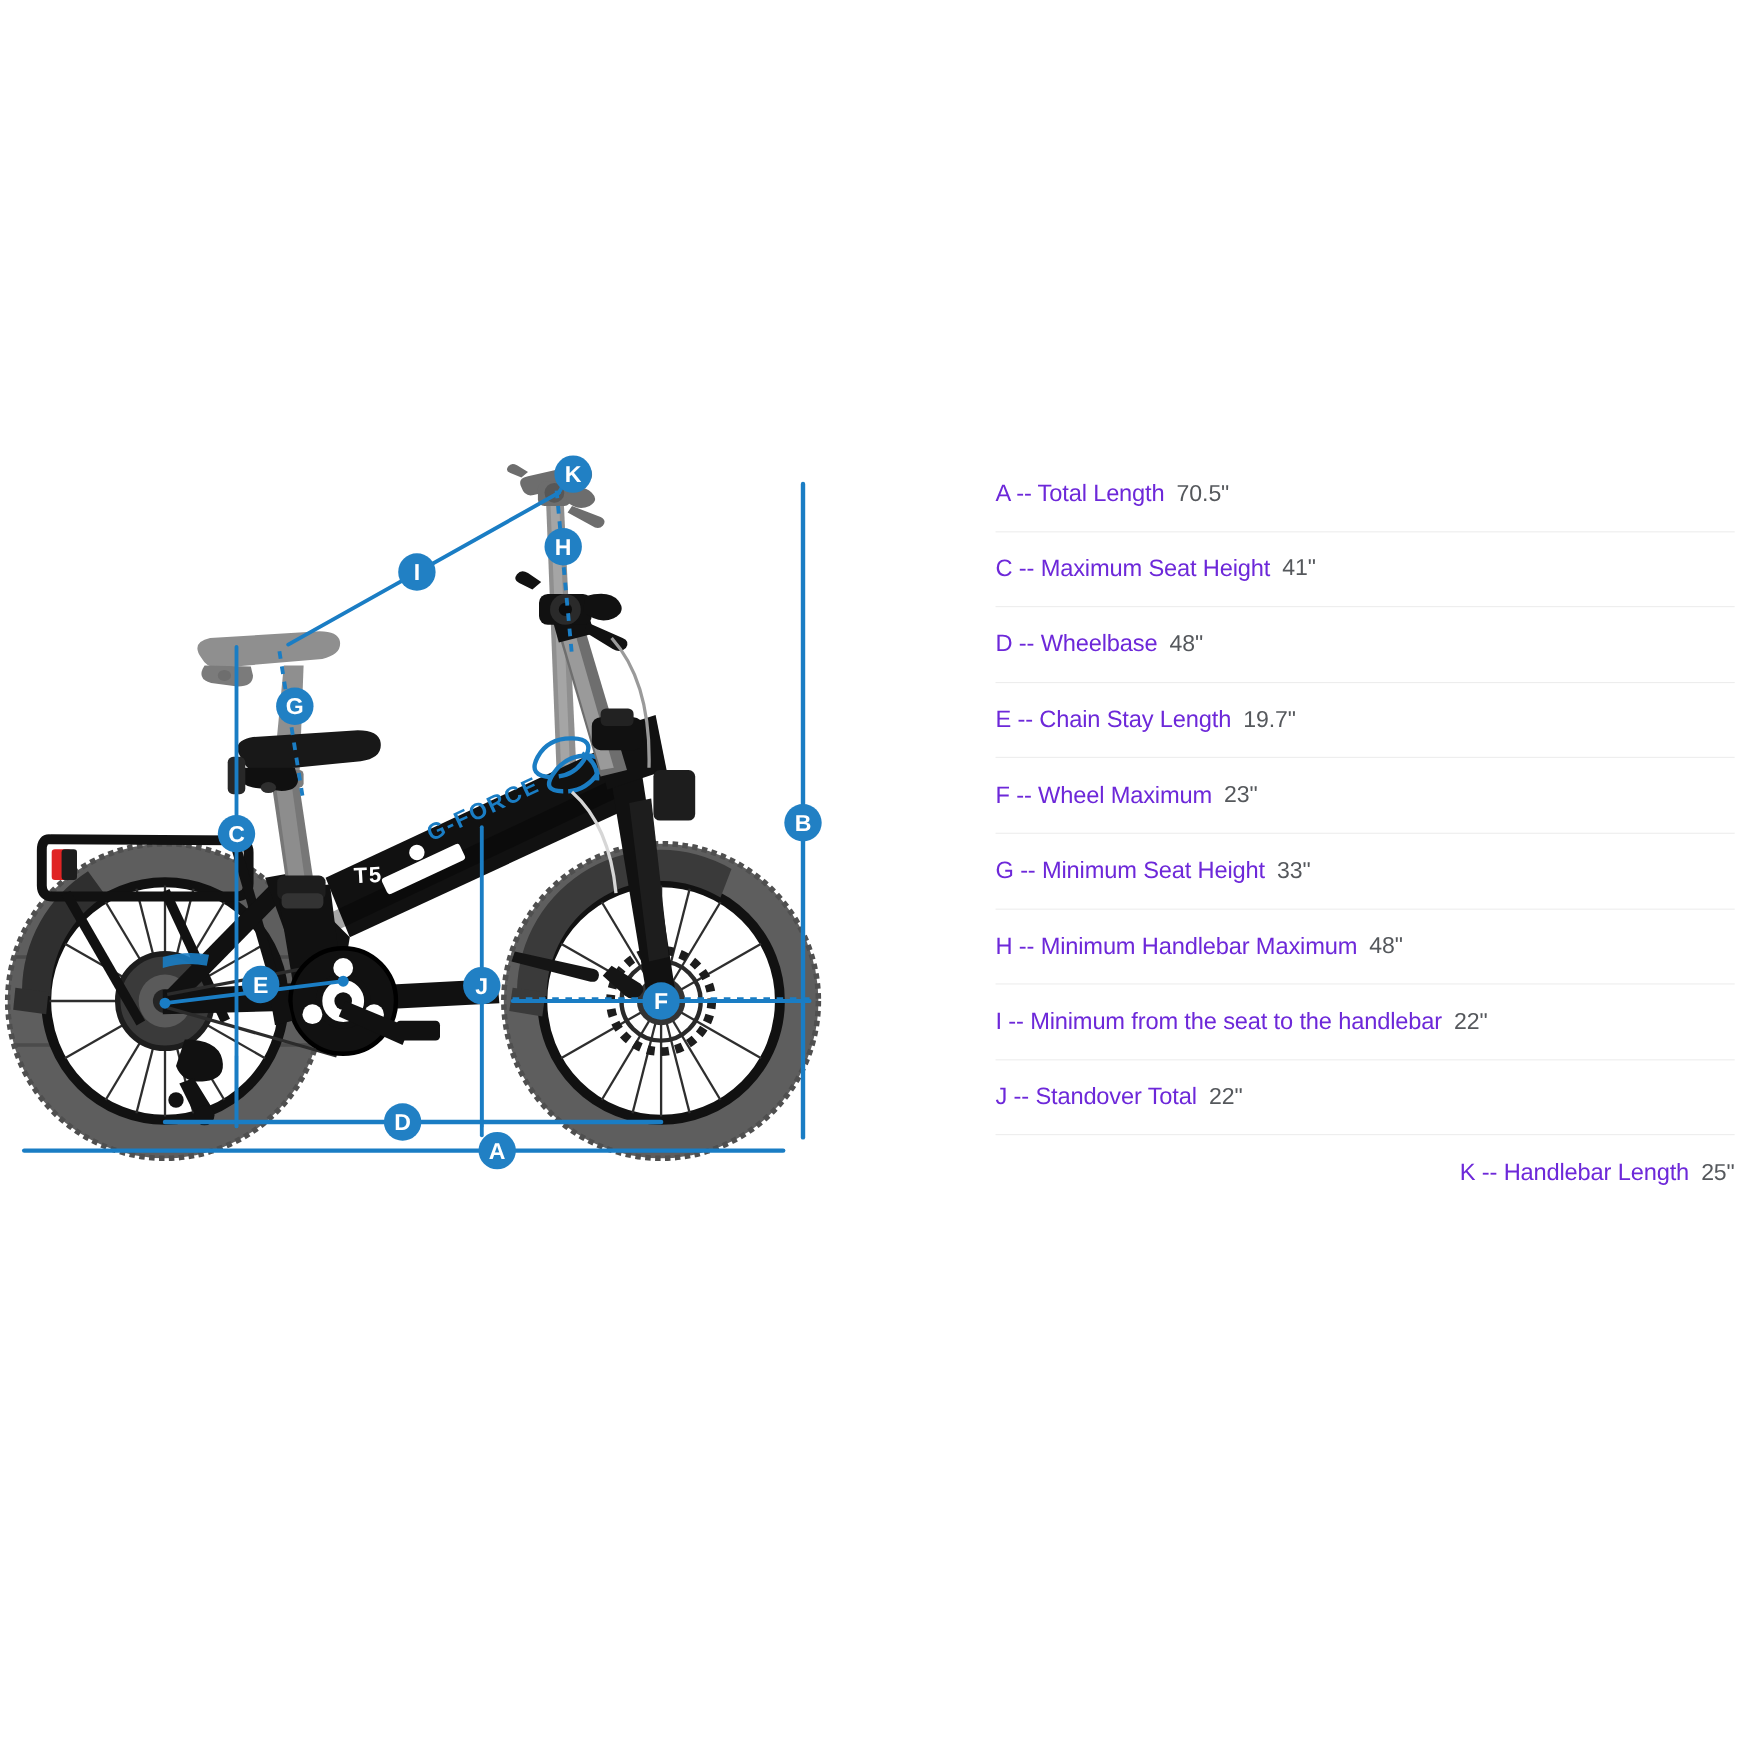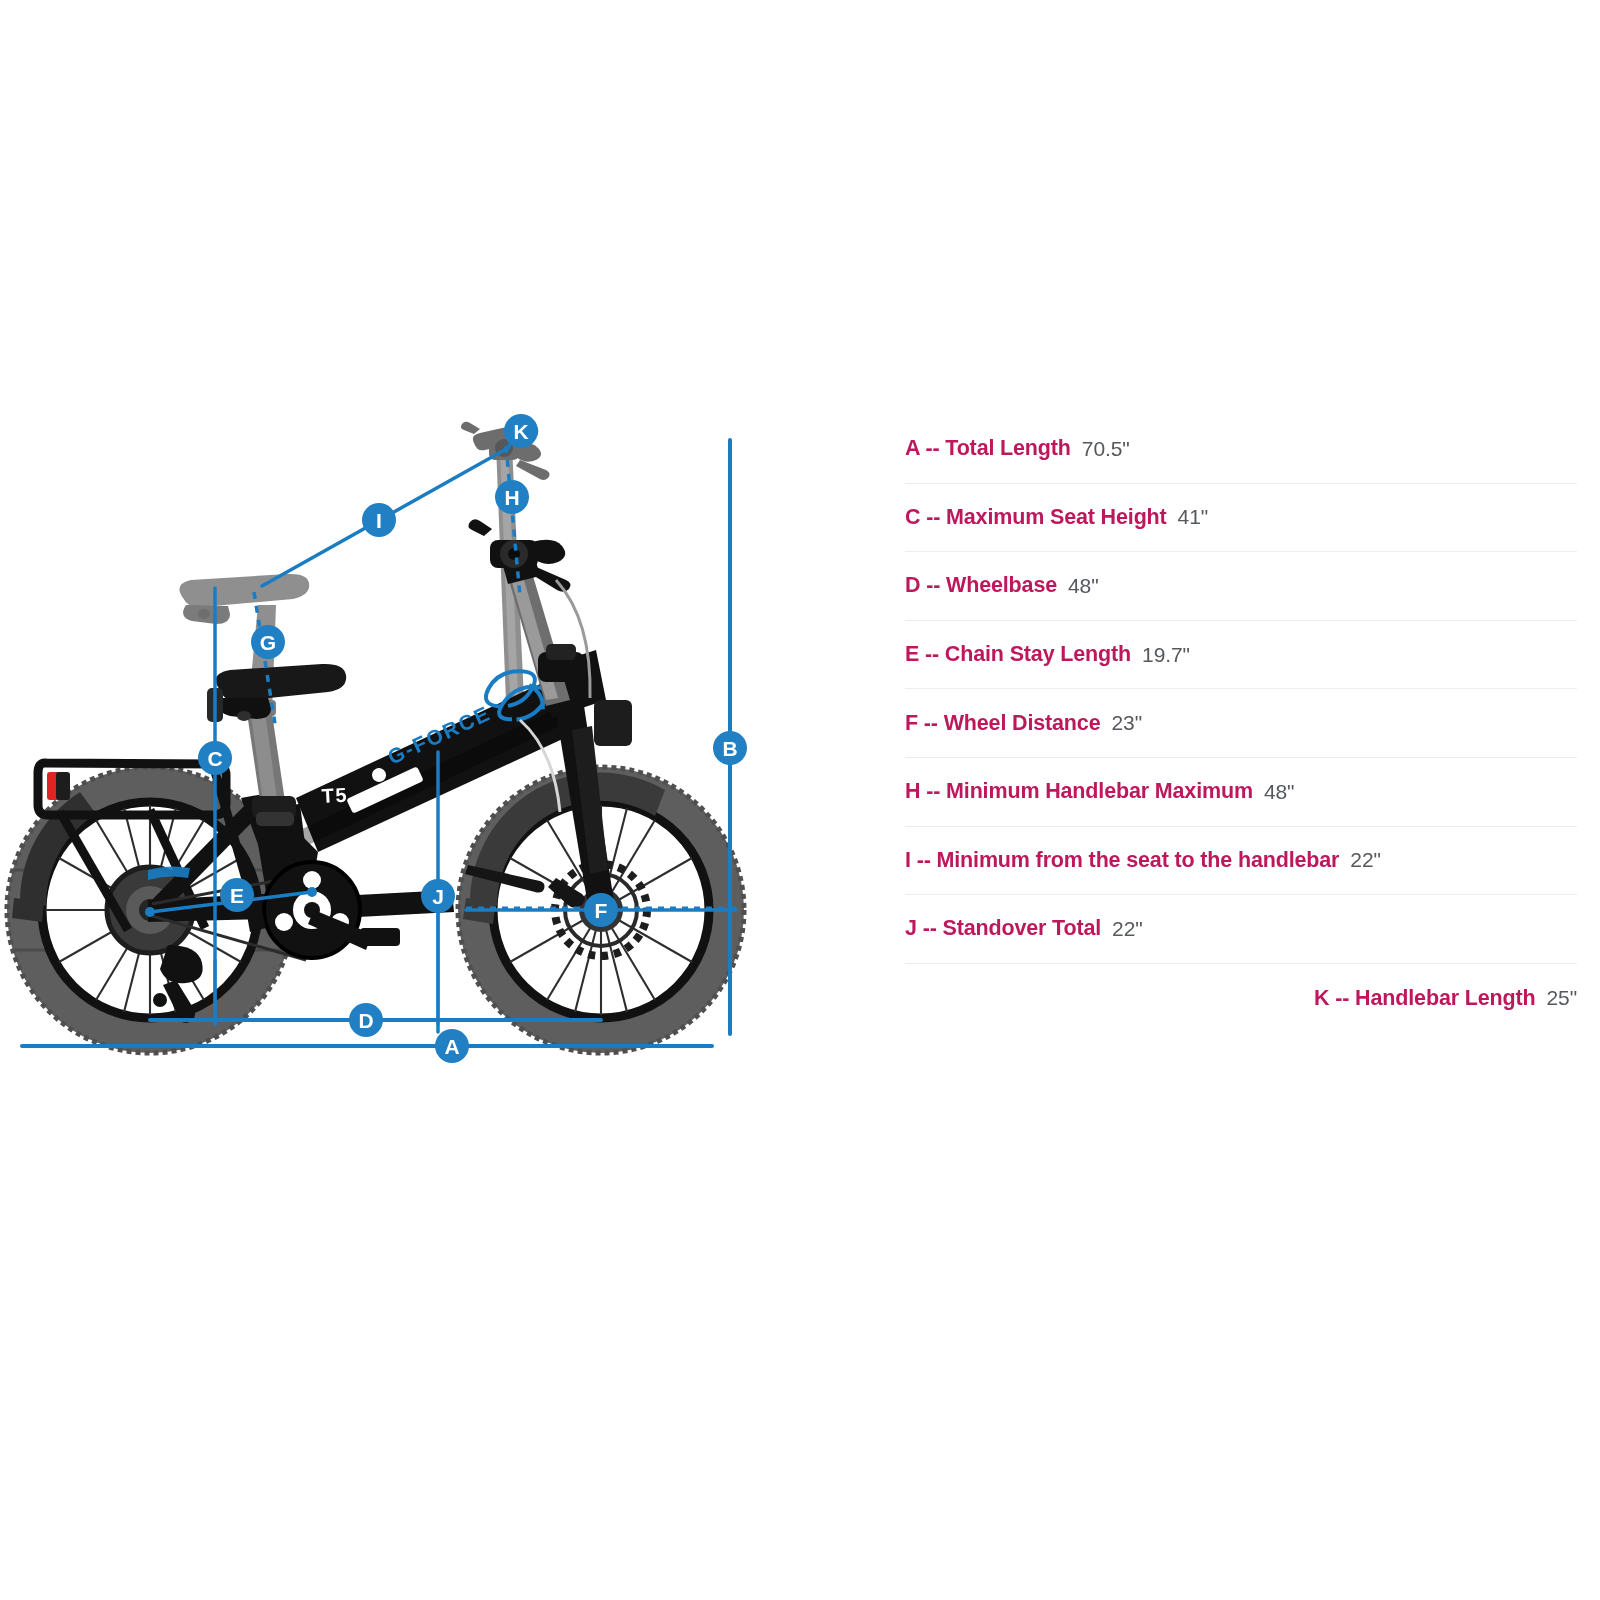--- a/index.html
+++ b/index.html
@@ -54,22 +54,22 @@
     display: flex;
     align-items: center;
     white-space: nowrap;
   }
   .spec-row:last-child {
     border-bottom: none;
     justify-content: flex-end;
   }
   .spec-label {
     font-size: 21.5px;
-    font-weight: bold;
-    color: #be185d;
+    font-weight: normal;
+    color: #6d28d9;
     letter-spacing: -0.15px;
   }
   .spec-value {
     font-size: 21px;
     font-weight: normal;
     color: #55585c;
     margin-left: 11px;
     letter-spacing: -0.1px;
   }
 </style>
@@ -398,22 +398,26 @@
     </div>
     <div class="spec-row">
       <span class="spec-label">D -- Wheelbase</span>
       <span class="spec-value">48"</span>
     </div>
     <div class="spec-row">
       <span class="spec-label">E -- Chain Stay Length</span>
       <span class="spec-value">19.7"</span>
     </div>
     <div class="spec-row">
-      <span class="spec-label">F -- Wheel Distance</span>
+      <span class="spec-label">F -- Wheel Maximum</span>
       <span class="spec-value">23"</span>
+    </div>
+    <div class="spec-row">
+      <span class="spec-label">G -- Minimum Seat Height</span>
+      <span class="spec-value">33"</span>
     </div>
     <div class="spec-row">
       <span class="spec-label">H -- Minimum Handlebar Maximum</span>
       <span class="spec-value">48"</span>
     </div>
     <div class="spec-row">
       <span class="spec-label">I -- Minimum from the seat to the handlebar</span>
       <span class="spec-value">22"</span>
     </div>
     <div class="spec-row">

